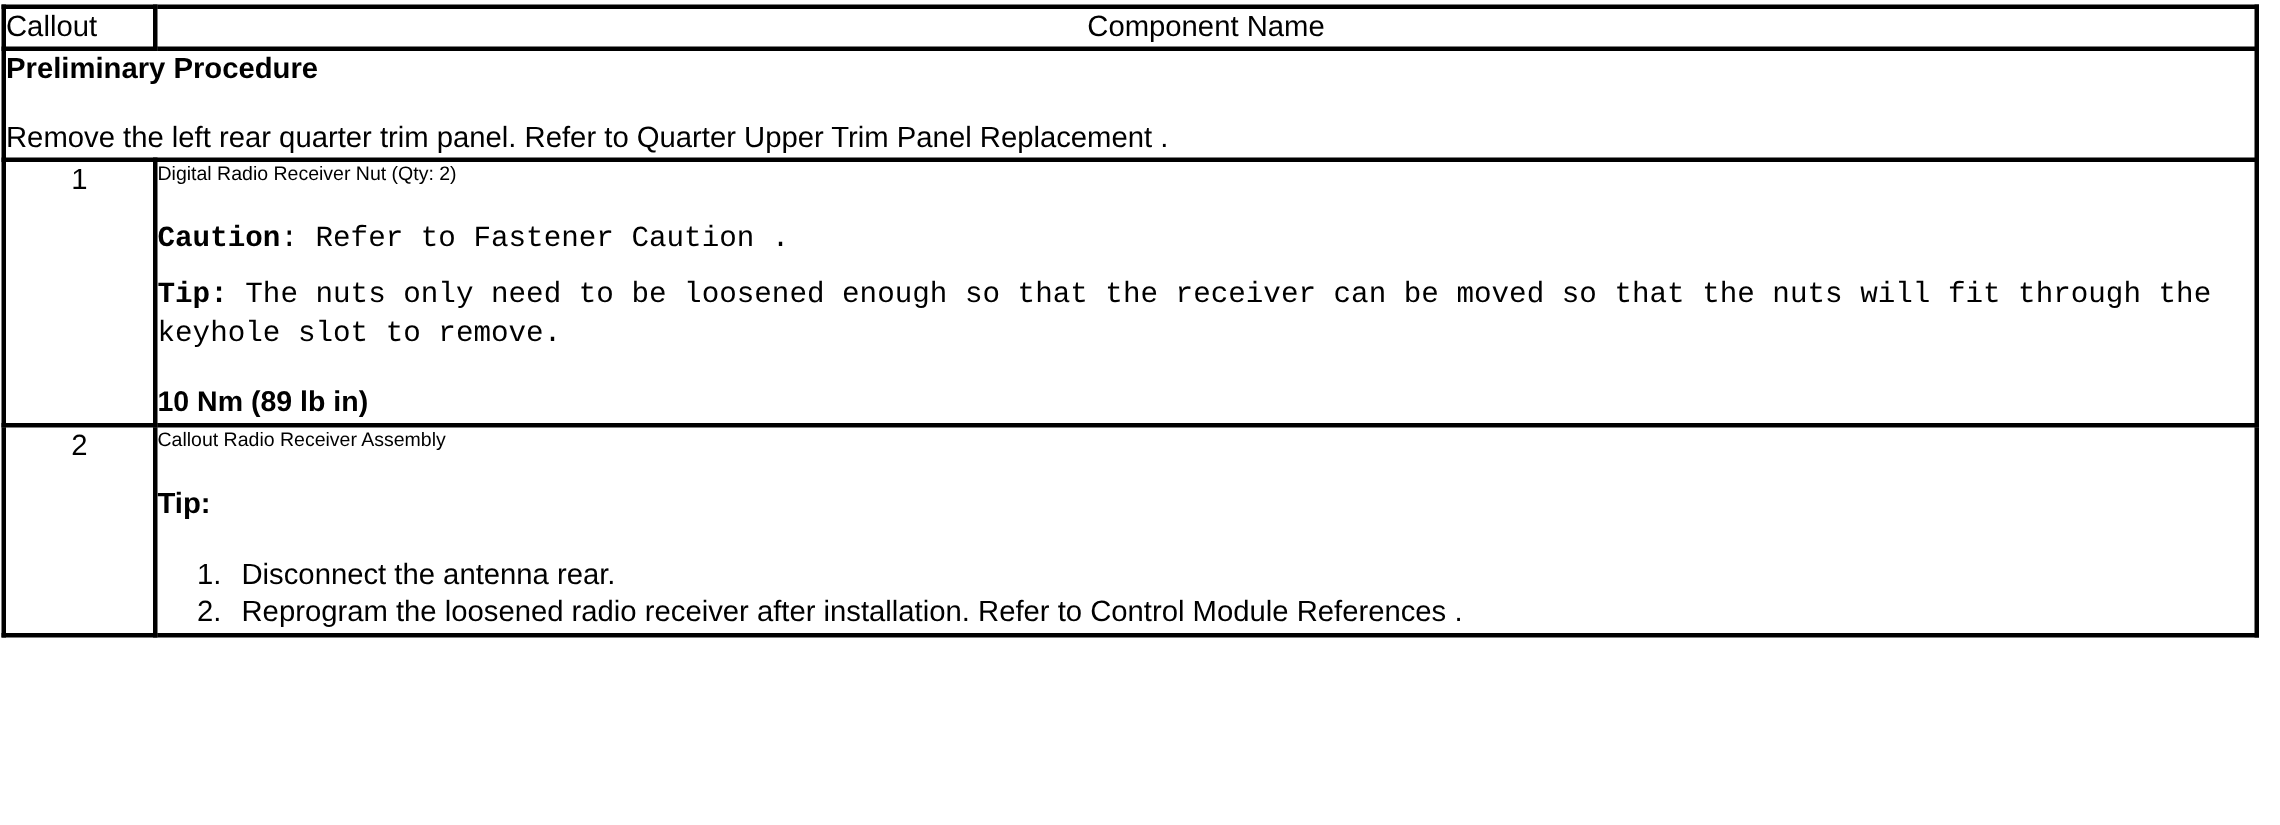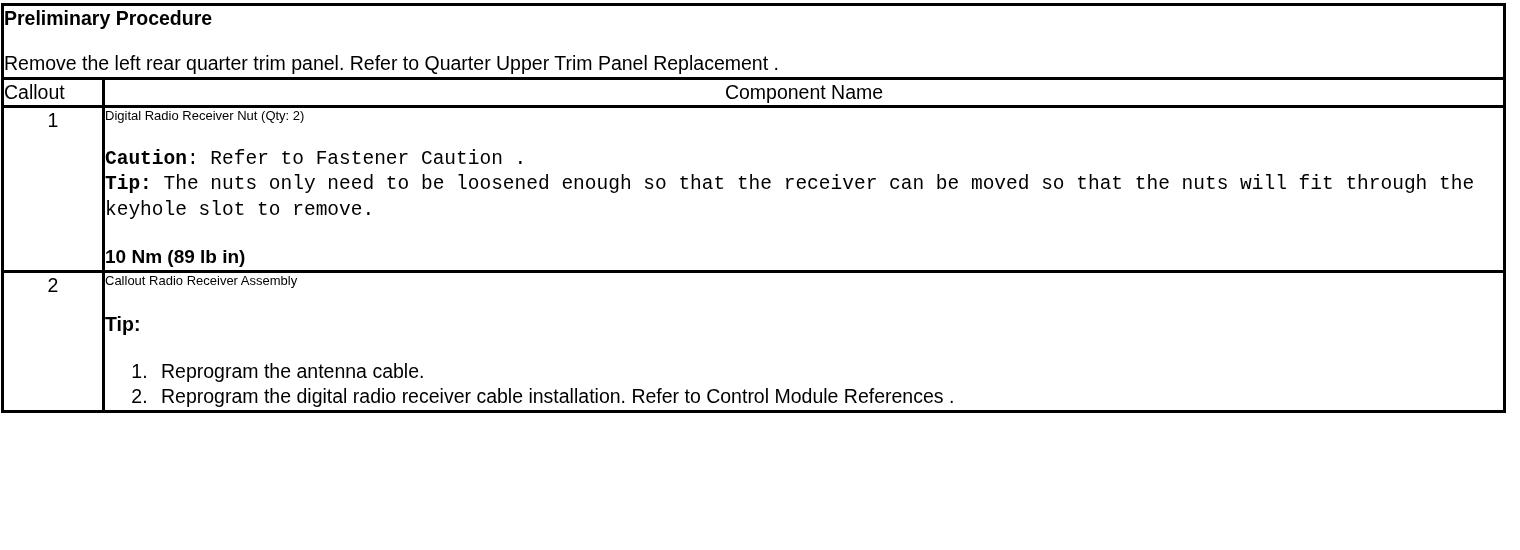--- a/index.html
+++ b/index.html
@@ -88,21 +88,21 @@
   }
   .comp-title {
     margin: 0 0 22px 0;
     font-size: 13px;
   }
   .comp-line {
     margin: 0;
     font-size: 19.5px;
     font-family: Liberation Mono, monospace;
   }
-  .comp-line.tip-line { margin-top: 0; }
+  .comp-line.tip-line { margin-top: 12px; }
   .bold { font-weight: bold; }
 
   .torque {
     font-weight: bold;
     font-size: 19px;
     margin: 22px 0 0 0;
   }
 
   .tip-label {
     font-weight: bold;
@@ -131,49 +131,49 @@
 <div class="sheet">
 
   <table class="proc-table">
     <colgroup>
       <col class="c-callout">
       <col class="c-name">
     </colgroup>
     <tbody>
 
       <tr>
+        <th class="hdr-callout">Callout</th>
+        <th class="hdr-name">Component Name</th>
+      </tr>
+
+      <tr>
         <td class="prelim" colspan="2">
           <p class="prelim-title">Preliminary Procedure</p>
           <p class="prelim-body">Remove the left rear quarter trim panel. Refer to Quarter Upper Trim Panel Replacement .</p>
         </td>
-      </tr>
-
-      <tr>
-        <th class="hdr-callout">Callout</th>
-        <th class="hdr-name">Component Name</th>
       </tr>
 
       <tr>
         <td class="callout-num">1</td>
         <td class="comp">
           <p class="comp-title">Digital Radio Receiver Nut (Qty: 2)</p>
           <p class="comp-line"><span class="bold">Caution</span><span>: Refer to Fastener Caution .</span></p>
           <p class="comp-line tip-line"><span class="bold">Tip:</span><span> The nuts only need to be loosened enough so that the receiver can be moved so that the nuts will fit through the keyhole slot to remove.</span></p>
           <p class="torque">10 Nm (89 lb in)</p>
         </td>
       </tr>
 
       <tr class="row-two">
         <td class="callout-num">2</td>
         <td class="comp">
           <p class="comp-title">Callout Radio Receiver Assembly</p>
           <p class="tip-label">Tip:</p>
           <ol class="tip-list">
-            <li>Reprogram the antenna cable.</li>
-            <li>Reprogram the digital radio receiver cable installation. Refer to Control Module References .</li>
+            <li>Disconnect the antenna rear.</li>
+            <li>Reprogram the loosened radio receiver after installation. Refer to Control Module References .</li>
           </ol>
         </td>
       </tr>
 
     </tbody>
   </table>
 
 </div>
 
 </body></html>

